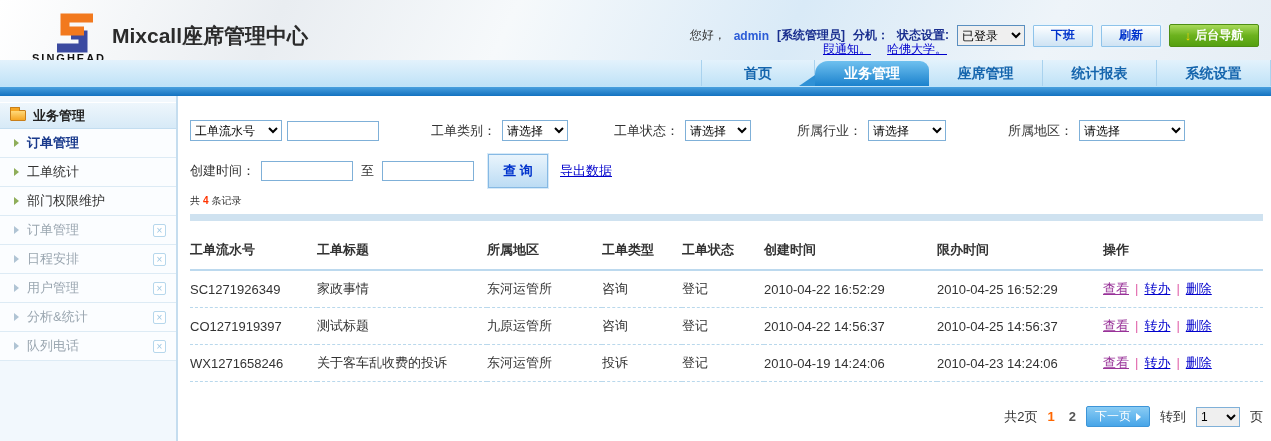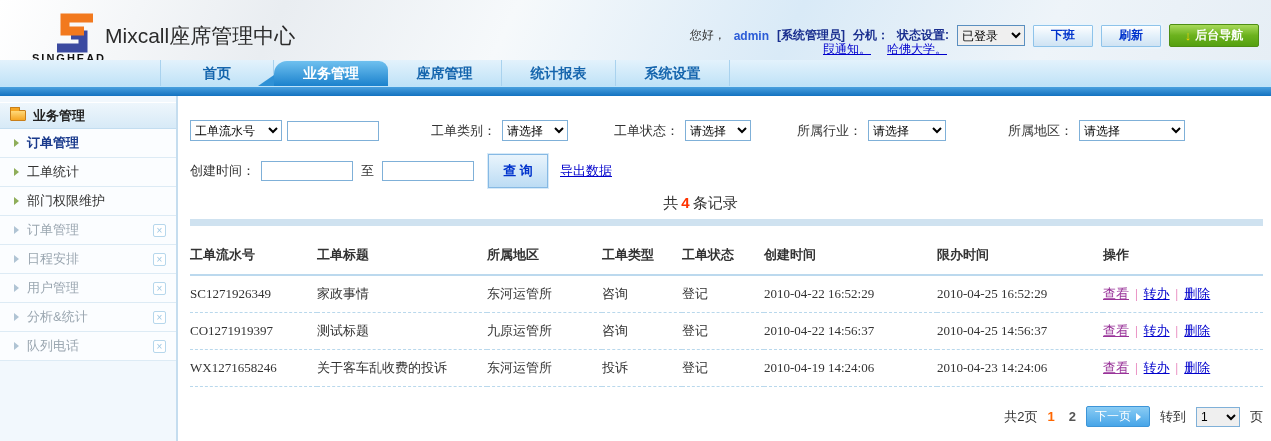--- a/index.html
+++ b/index.html
@@ -6,39 +6,39 @@
   html,body { width:1271px; height:441px; overflow:hidden;
     font-family:"Liberation Sans","DejaVu Sans",sans-serif; font-size:12px; color:#333; background:#fff; }
   .app { position:relative; width:1271px; height:441px; }
 
   
   .topbar { position:relative; height:60px;
     background:linear-gradient(115deg,#ffffff 0%,#e9edf1 22%,#f6f9fb 40%,#d9eaf7 62%,#eef4f9 82%,#e6eef5 100%); }
   .brand { position:absolute; left:30px; top:6px; width:150px; }
   .s-logo { position:absolute; left:18px; top:4px; }
   .logo-caption { position:absolute; left:2px; top:46px; font-size:11px; font-weight:bold; letter-spacing:2px; color:#111; }
-  .app-title { position:absolute; left:105px; top:22px; font-size:21px; font-weight:normal; color:#2b2b2b; white-space:nowrap; }
+  .app-title { position:absolute; left:112px; top:22px; font-size:21px; font-weight:bold; color:#2b2b2b; white-space:nowrap; }
   .user-line1 { position:absolute; right:12px; top:16px; display:flex; align-items:center; gap:8px; white-space:nowrap;margin-top:8px; }
   .greeting { color:#333; }
   .username { color:#2a5bd7; text-decoration:none; font-weight:bold; }
   .role { color:#1a2f8f; font-weight:bold; }
   .ext-label,.status-label { color:#1a2f8f; font-weight:bold; }
   .status-select { height:21px; min-width:68px; border:1px solid #5a8fc0; font-size:12px; }
   .hbtn { height:22px; min-width:60px; border:1px solid #8ec3ea; border-radius:1px;
     background:linear-gradient(#fdfeff,#e3f0fa 50%,#cfe3f3); color:#0033cc; font-weight:bold; font-size:12px;
     box-shadow:0 0 0 2px #eaf4fb; cursor:pointer; }
   .green-btn { height:23px; min-width:90px; border:1px solid #4e8e14; border-radius:2px;
     background:linear-gradient(#a8da5a,#6cb21e 50%,#55a010); color:#fff; font-weight:bold; font-size:12px;
     display:inline-flex; align-items:center; justify-content:center; gap:4px; cursor:pointer; }
   .down-arrow { color:#ffd400; font-weight:bold; font-size:13px; line-height:1; }
   .user-line2 { position:absolute; top:41px; right:324px; display:flex; gap:16px; white-space:nowrap; }
   .notice-link { color:#0000cc; text-decoration:underline; }
 
   
-  .main-nav { height:26px; background:linear-gradient(#e3f2fc,#bfe2f7); display:flex; align-items:flex-end; padding-left:160px; position:relative; }
+  .main-nav { height:26px; background:linear-gradient(#e3f2fc,#bfe2f7); display:flex; align-items:flex-end; padding-left:160px; position:relative;justify-content:flex-end; }
   .nav-tab { width:114px; height:26px; line-height:26px; text-align:center; font-size:14px; font-weight:bold;
     color:#1565ad; border-right:1px solid #a9d2ee; cursor:pointer; }
   .nav-tab:first-child { border-left:1px solid #a9d2ee; }
   .nav-tab.active { position:relative; height:25px; line-height:25px; color:#fff;
     background:linear-gradient(#6fc0ef,#1b82cd); border-radius:13px 9px 0 0; border-right:none; }
   .nav-tab.active::before { content:""; position:absolute; left:-16px; bottom:0; width:0; height:0;
     border-bottom:11px solid #2f91d6; border-left:16px solid transparent; }
   .blue-bar { height:10px; background:linear-gradient(#4aa0de,#1372c0); border-top:1px solid #bfe4fa; }
 
   
@@ -77,30 +77,30 @@
   .sel-serial { width:92px; }
   .sel-small { width:66px; }
   .sel-mid { width:78px; }
   .sel-wide { width:106px; }
   .f-input { height:20px; width:92px; border:1px solid #7fb0d8; padding:0 3px; font-size:12px; }
   .search-btn { height:34px; width:60px; margin-left:14px; border:1px solid #86b9e4;
     background:linear-gradient(#e9f4fc,#bcdcf4); color:#0033cc; font-weight:bold; font-size:13px; cursor:pointer;
     box-shadow:0 0 0 1px #d7eaf8; }
   .export-link { margin-left:12px; color:#0000cc; font-size:13px; text-decoration:underline; }
 
-  .record-count { text-align:center; padding-right:52px; margin-top:6px; font-size:15px; color:#333; }
+  .record-count { text-align:left; padding-right:52px; margin-top:6px; font-size:10px; color:#333; }
   .record-count .num { color:#ff3300; font-weight:bold; padding:0 3px; }
 
   .sep-bar { height:7px; background:#cfe2f0; margin-top:6px; }
 
   table.orders { width:100%; border-collapse:collapse; table-layout:fixed; margin-top:0; }
   table.orders th { text-align:left; font-size:13px; color:#333; font-weight:bold; padding:20px 0 10px 0; }
   table.orders thead tr { border-bottom:2px solid #bcd9ee; }
   table.orders td { font-size:13px; padding:9px 0; color:#333; }
-  table.orders tbody tr { border-bottom:1px dashed #b9d8ec;font-family:Liberation Serif, serif; }
+  table.orders tbody tr { border-bottom:1px dashed #b9d8ec; }
   .cell-serial { color:#5f6f7f; }
   .cell-time { color:#555; }
   .act-link { text-decoration:underline; cursor:pointer; }
   .act-view { color:#993399; }
   .act-blue { color:#0000cc; }
   .act-sep { color:#e05fa8; padding:0 6px; }
 
   .pagination { position:absolute; right:8px; bottom:14px; display:flex; align-items:center; gap:10px; font-size:13px; }
   .page-num { cursor:pointer; color:#555; font-weight:bold; }
   .page-num.current { color:#ff6600; }

